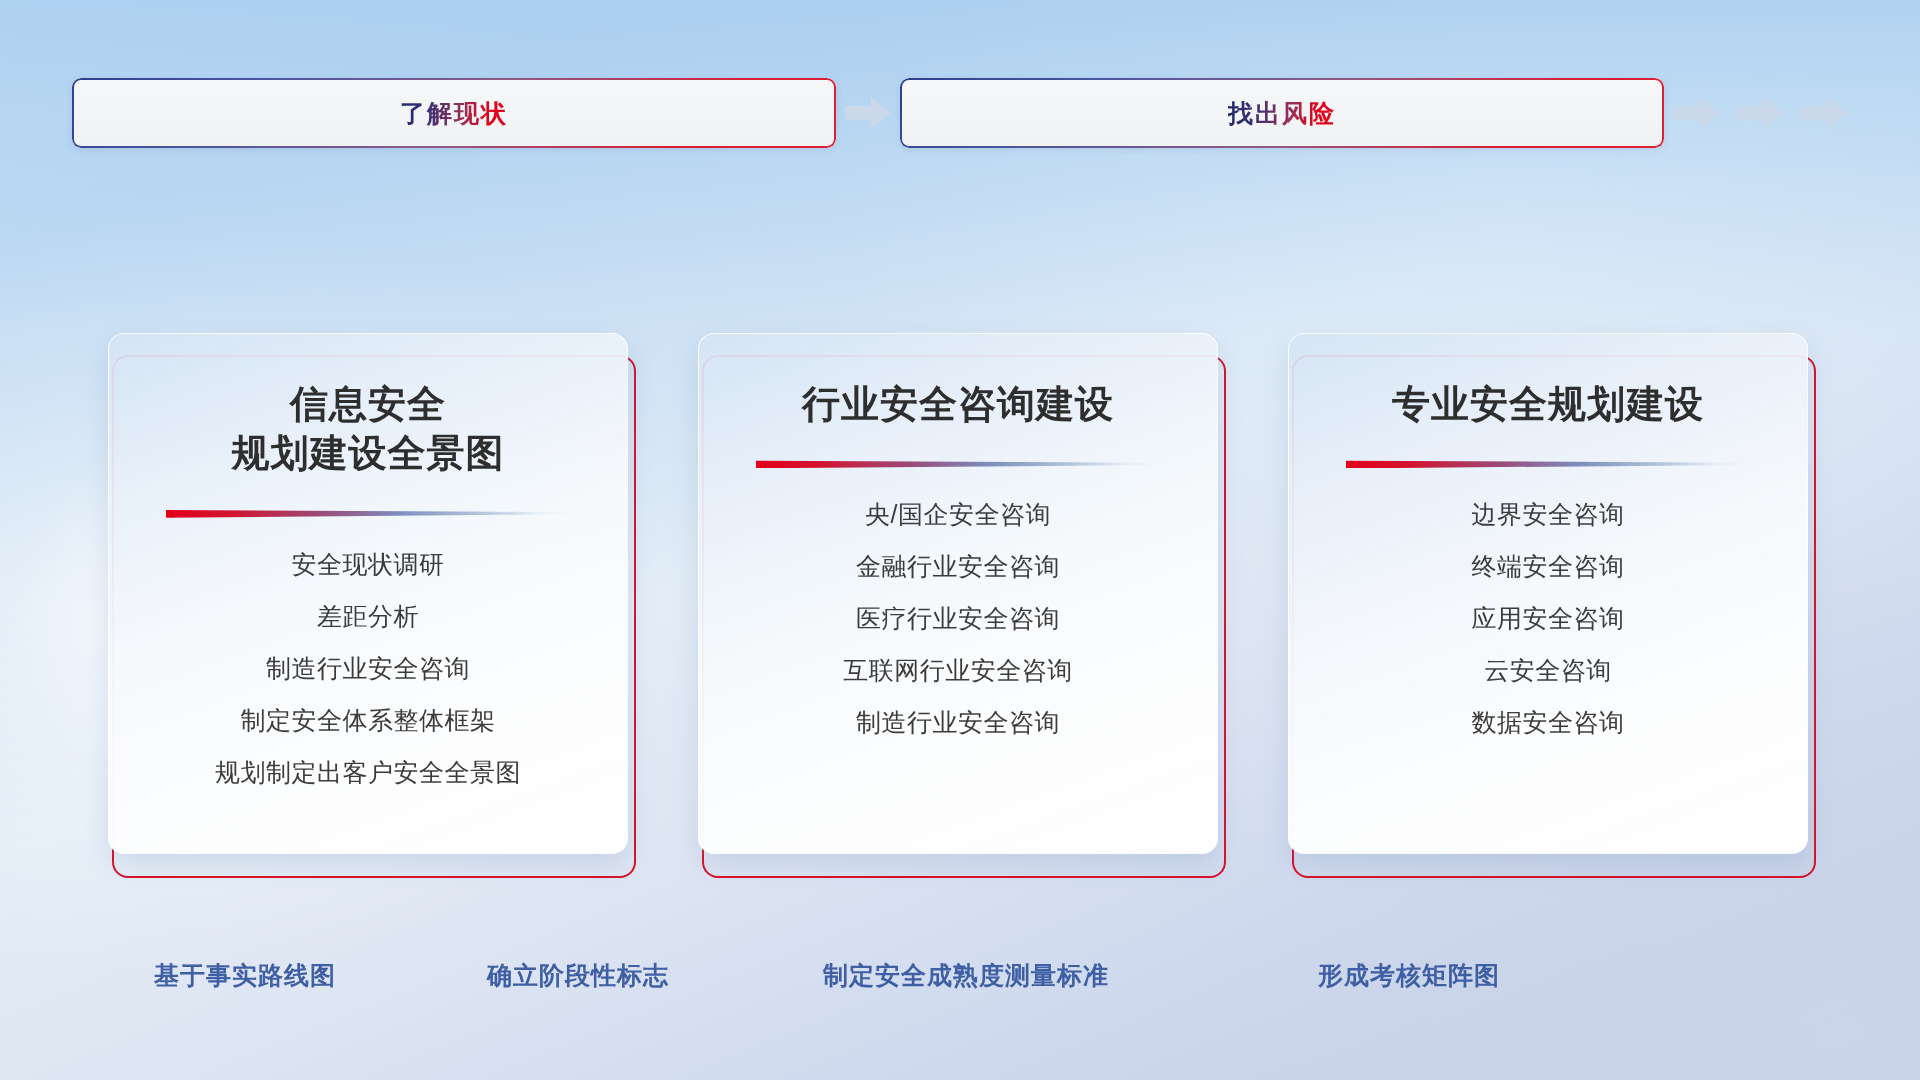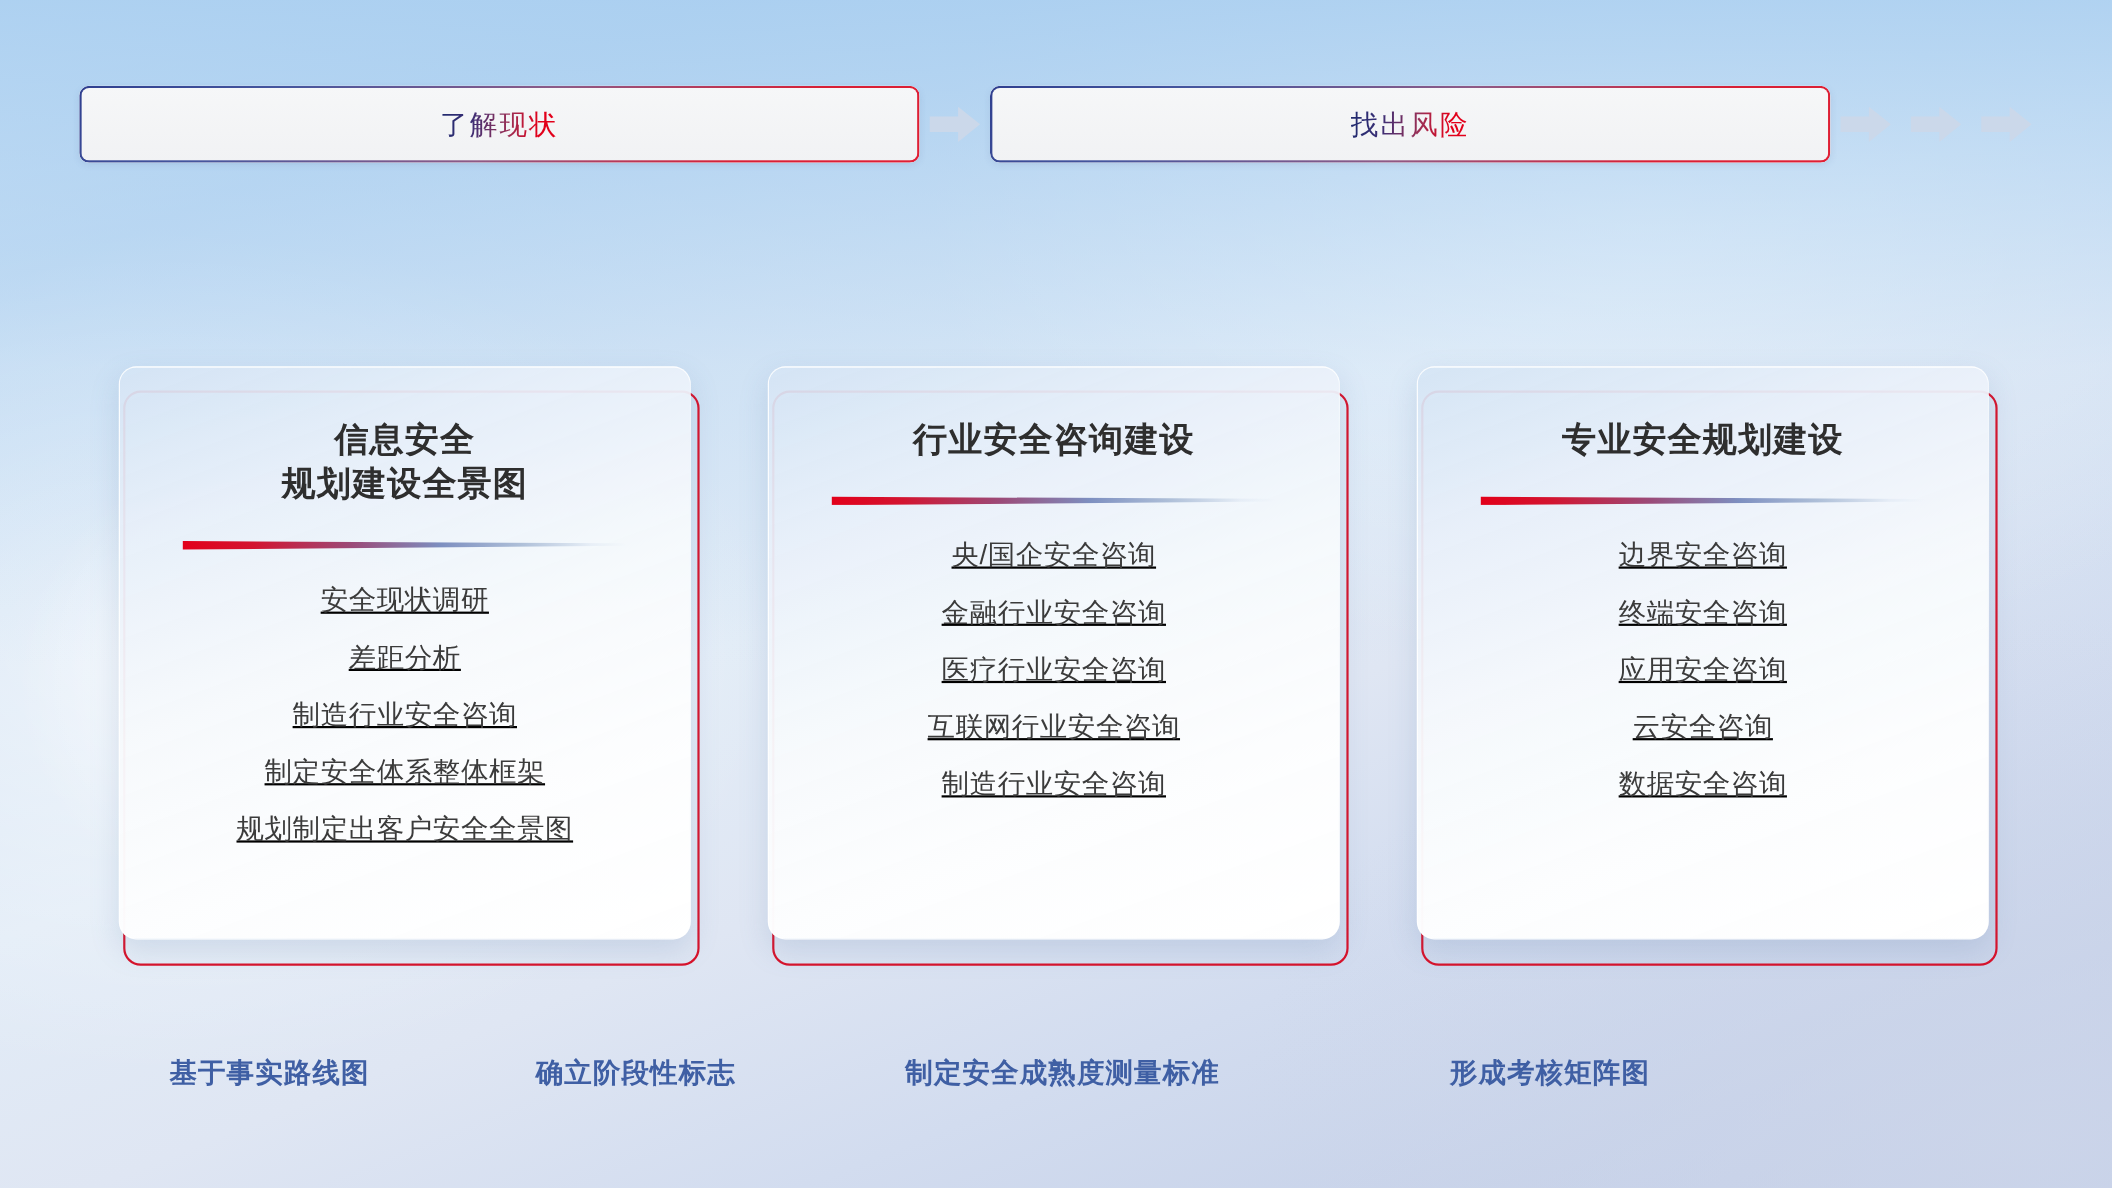--- a/index.html
+++ b/index.html
@@ -75,21 +75,21 @@
     padding: 2px;
     background: linear-gradient(140deg, #2f3f8f 0%, #45569e 22%, #8e5a86 52%, #d81f35 80%, #e01f34 100%);
     -webkit-mask: linear-gradient(#000 0 0) content-box, linear-gradient(#000 0 0);
     -webkit-mask-composite: xor;
     mask: linear-gradient(#000 0 0) content-box, linear-gradient(#000 0 0);
     mask-composite: exclude;
     pointer-events: none;
   }
   .step-label {
     font-size: 25px;
-    font-weight: 400;
+    font-weight: 700;
     letter-spacing: 2px;
     background: linear-gradient(95deg, #1f2a6e 0%, #3a2f76 26%, #9b2f55 58%, #e2001a 82%, #e2001a 100%);
     -webkit-background-clip: text;
     background-clip: text;
     color: transparent;
     -webkit-text-fill-color: transparent;
     position: relative;
     z-index: 2;
   }
   .step-arrow {
@@ -171,40 +171,39 @@
         rgba(252,253,254,.99) 72%,
         #ffffff 100%);
     box-shadow: 0 10px 26px rgba(90,120,165,.18);
     display: flex;
     flex-direction: column;
     align-items: center;
     padding: 46px 24px 24px;
     overflow: hidden;
   }
   .card-title {
-    font-size: 31px;
+    font-size: 38px;
     font-weight: 700;
     color: #2e2e2e;
     text-align: center;
     line-height: 1.3;
     letter-spacing: 1px;
     white-space: pre-line;
   }
   .card-divider {
     width: 86%;
     height: 9px;
     margin-top: 30px;
     margin-bottom: 34px;
     background: linear-gradient(90deg, #e2001a 0%, #d31430 16%, #9b4a78 38%, #7d8fc0 58%, #aebfd8 76%, rgba(210,222,238,.35) 92%, rgba(210,222,238,0) 100%);
     clip-path: polygon(0 14%, 100% 36%, 100% 62%, 0 100%);
   }
   .card-list {
     list-style: none;
     text-align: center;
-    text-decoration: underline;
   }
   .card-list li {
     font-size: 25px;
     color: #3b3b3b;
     line-height: 1;
     margin-bottom: 27px;
     letter-spacing: .5px;
   }
   .card-list li:last-child { margin-bottom: 0; }
 

